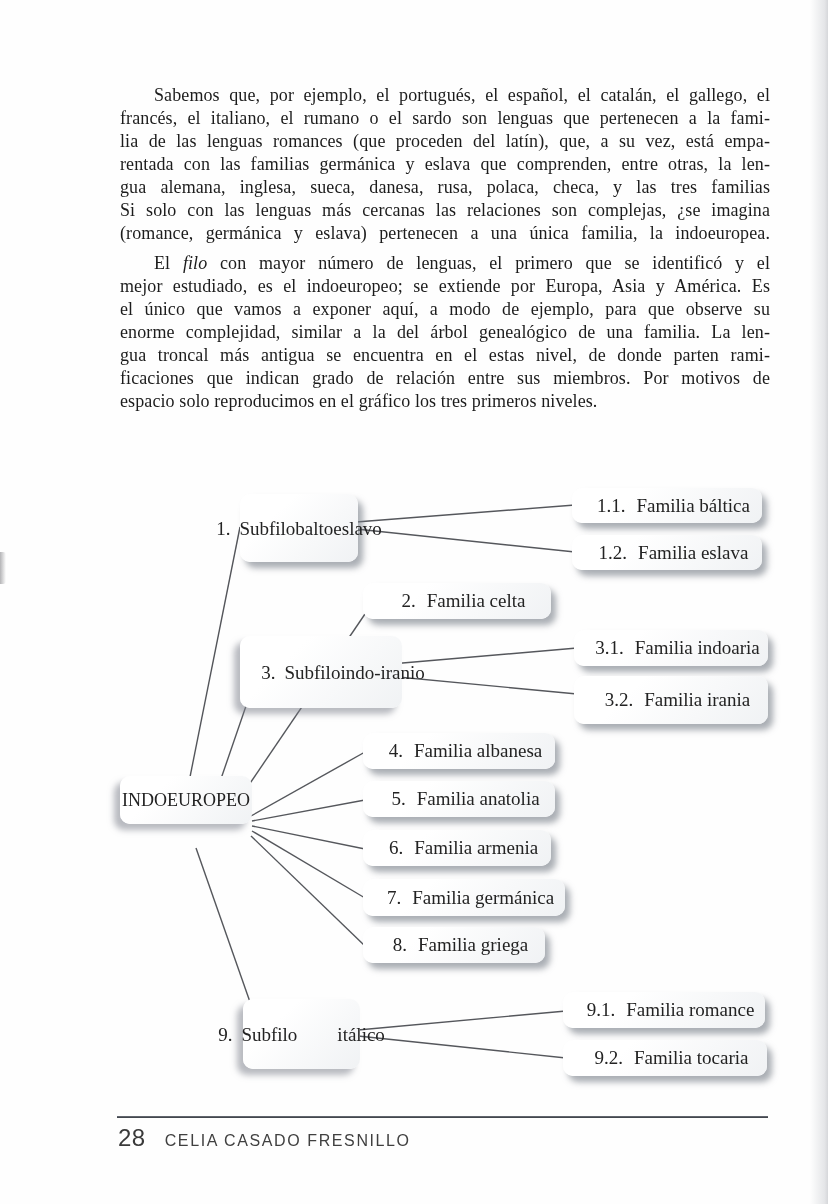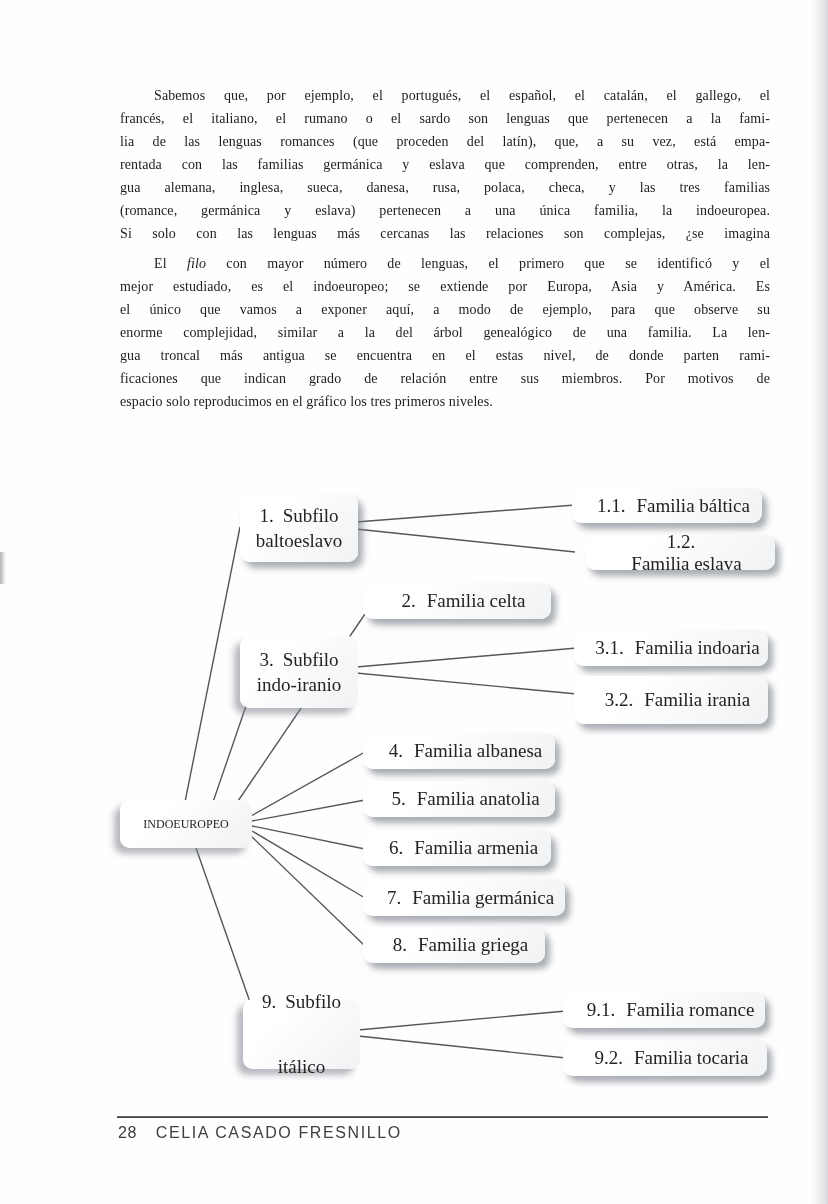--- a/index.html
+++ b/index.html
@@ -20,91 +20,91 @@
     position:absolute;left:0;top:552px;width:6px;height:32px;
     background:linear-gradient(to right, rgba(90,90,95,0.45), rgba(90,90,95,0));
     border-radius:0 3px 3px 0;
   }
   
   .bodytext{position:absolute;left:120px;top:84px;width:650px;}
   .para{margin:0;padding:0;}
   .para + .para{margin-top:7px;}
   .tline{
     display:block;
-    font-size:14px;line-height:23px;
+    font-size:18px;line-height:23px;
     text-align:justify;text-align-last:justify;
     white-space:nowrap;
     letter-spacing:0.1px;
   }
   .tline.indent{padding-left:34px;}
   .tline.last{text-align-last:left;}
   .it{font-style:italic;}
   
   .diagram-svg{position:absolute;left:0;top:0;width:828px;height:1204px;}
   .diagram-svg line{stroke:#55575c;stroke-width:1.4;}
   .node,.fbox{
     position:absolute;
     background:linear-gradient(135deg,#ffffff 30%,#f0f2f4 100%);
     border-radius:10px;
     font-size:19px;color:#232323;justify-content:center;
   }
   .sh-br{box-shadow:5px 6px 6px rgba(125,130,140,0.65);}
   .sh-bl{box-shadow:-6px 6px 6px rgba(125,130,140,0.55);}
-  .node{display:flex;flex-direction:column;justify-content:center;align-items:center;text-align:center;line-height:25px;}
+  .node{display:flex;flex-direction:row;justify-content:center;align-items:center;text-align:center;line-height:25px;}
   .fbox{display:flex;align-items:center;padding-left:13px;box-sizing:border-box;}
   .fbox .num{margin-right:11px;}
   .node .num{margin-right:9px;}
   .nline{white-space:nowrap;}
   
-  .box-root{left:120px;top:800px;width:132px;height:48px;font-size:12px;}
+  .box-root{left:120px;top:776px;width:132px;height:48px;font-size:18px;}
   .box-s1{left:240px;top:494px;width:118px;height:68px;}
   .box-f11{left:572px;top:488px;width:190px;height:35px;}
-  .box-f12{left:585px;top:535px;width:190px;height:35px;flex-direction:column;}
+  .box-f12{left:572px;top:535px;width:190px;height:35px;}
   .box-f2{left:363px;top:583px;width:188px;height:36px;}
-  .box-s3{left:240px;top:636px;width:118px;height:72px;}
+  .box-s3{left:240px;top:636px;width:118px;height:72px;padding-left:44px;}
   .box-f31{left:574px;top:630px;width:194px;height:36px;}
   .box-f32{left:574px;top:676px;width:194px;height:48px;}
   .box-f4{left:363px;top:733px;width:192px;height:36px;}
   .box-f5{left:363px;top:781px;width:192px;height:36px;}
   .box-f6{left:363px;top:830px;width:188px;height:36px;}
   .box-f7{left:363px;top:879px;width:202px;height:37px;}
   .box-f8{left:363px;top:927px;width:182px;height:36px;}
   .box-s9{left:243px;top:999px;width:117px;height:70px;gap:40px;}
   .box-f91{left:563px;top:992px;width:202px;height:36px;}
   .box-f92{left:563px;top:1040px;width:204px;height:36px;}
   
   .footer-rule{
     position:absolute;left:117px;top:1116px;width:651px;height:2px;
     background:linear-gradient(#70747c,#34383f);
   }
   .footer{
     position:absolute;left:118px;top:1124px;width:651px;
     display:flex;align-items:baseline;
     font-family:"Liberation Sans", sans-serif;color:#3a3a3a;
   }
-  .footer .pagenum{font-size:16px;letter-spacing:0.5px;}
+  .footer .pagenum{font-size:24px;letter-spacing:0.5px;}
   .footer .author{font-size:16px;letter-spacing:1.6px;margin-left:19px;color:#404040;}
 </style>
 </head>
 <body>
 
 <div id="page">
 
   <div class="edge-shade-right"></div>
   <div class="edge-mark-left"></div>
 
   <div class="bodytext">
     <p class="para">
       <span class="tline indent">Sabemos que, por ejemplo, el portugués, el español, el catalán, el gallego, el</span>
       <span class="tline">francés, el italiano, el rumano o el sardo son lenguas que pertenecen a la fami-</span>
       <span class="tline">lia de las lenguas romances (que proceden del latín), que, a su vez, está empa-</span>
       <span class="tline">rentada con las familias germánica y eslava que comprenden, entre otras, la len-</span>
       <span class="tline">gua alemana, inglesa, sueca, danesa, rusa, polaca, checa, y las tres familias</span>
+      <span class="tline">Si solo con las lenguas más cercanas las relaciones son complejas, ¿se imagina</span>
       <span class="tline">(romance, germánica y eslava) pertenecen a una única familia, la indoeuropea.</span>
-      <span class="tline">Si solo con las lenguas más cercanas las relaciones son complejas, ¿se imagina</span>
     </p>
     <p class="para">
       <span class="tline indent"><span>El </span><span class="it">filo</span><span> con mayor número de lenguas, el primero que se identificó y el</span></span>
       <span class="tline">mejor estudiado, es el indoeuropeo; se extiende por Europa, Asia y América. Es</span>
       <span class="tline">el único que vamos a exponer aquí, a modo de ejemplo, para que observe su</span>
       <span class="tline">enorme complejidad, similar a la del árbol genealógico de una familia. La len-</span>
       <span class="tline">gua troncal más antigua se encuentra en el estas nivel, de donde parten rami-</span>
       <span class="tline">ficaciones que indican grado de relación entre sus miembros. Por motivos de</span>
       <span class="tline last">espacio solo reproducimos en el gráfico los tres primeros niveles.</span>
     </p>

